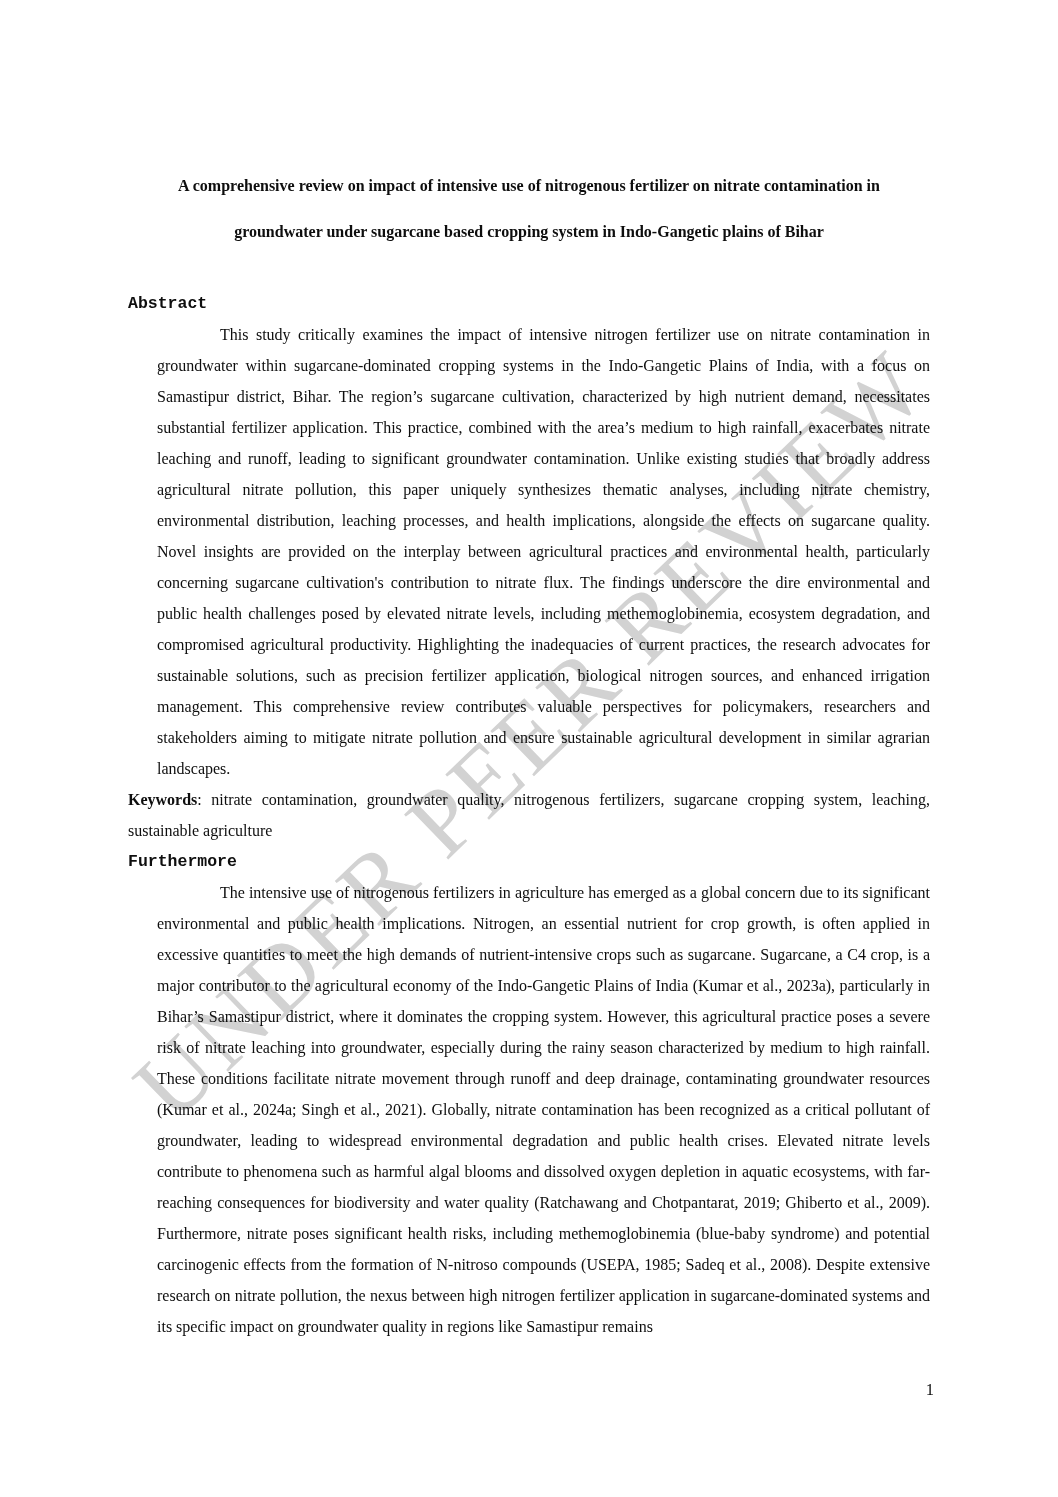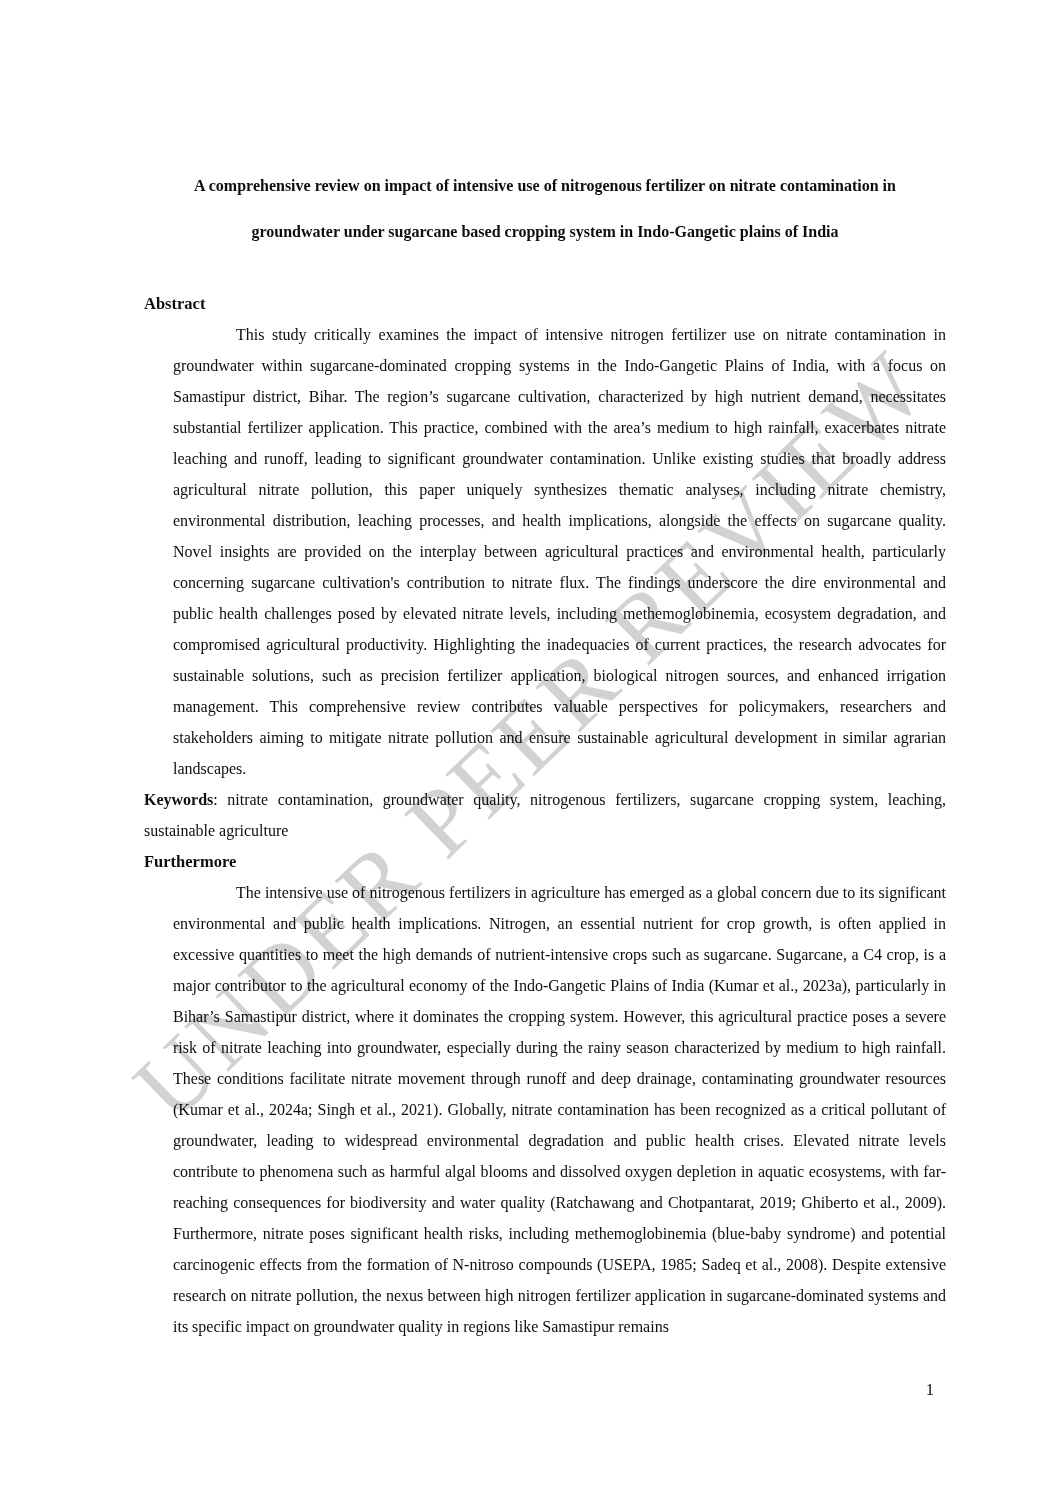--- a/index.html
+++ b/index.html
@@ -24,37 +24,38 @@
     font-family: "Liberation Serif", serif;
     font-size: 96px;
     letter-spacing: 4px;
     color: #d2d2d2;
     white-space: nowrap;
     z-index: 0;
     user-select: none;
   }
   .content {
     position: absolute;
-    left: 144px;
+    left: 128px;
     top: 163px;
     width: 802px;
     z-index: 1;
   }
   .title-line {
     font-weight: bold;
     text-align: center;
     font-size: 16px;
     line-height: 46px;
     margin: 0;
   }
   .section-heading {
     font-weight: bold;
     font-size: 16.5px;
     line-height: 31px;
     margin: 0;
+    font-family: Liberation Mono, monospace;
   }
   .heading-gap {
     margin-top: 33px;
   }
   .para {
     margin: 0;
     font-size: 16px;
     line-height: 31px;
     text-align: justify;
   }
@@ -79,21 +80,21 @@
 </head>
 <body>
 
 <div class="page">
 
   <div class="watermark" style="color: rgb(210, 210, 210);">UNDER PEER REVIEW</div>
 
   <div class="content">
 
     <div class="title-line">A comprehensive review on impact of intensive use of nitrogenous fertilizer on nitrate contamination in</div>
-    <div class="title-line">groundwater under sugarcane based cropping system in Indo-Gangetic plains of India</div>
+    <div class="title-line">groundwater under sugarcane based cropping system in Indo-Gangetic plains of Bihar</div>
 
     <div class="section-heading heading-gap">Abstract</div>
 
     <p class="para indent">This study critically examines the impact of intensive nitrogen fertilizer use on nitrate contamination in groundwater within sugarcane-dominated cropping systems in the Indo-Gangetic Plains of India, with a focus on Samastipur district, Bihar. The region’s sugarcane cultivation, characterized by high nutrient demand, necessitates substantial fertilizer application. This practice, combined with the area’s medium to high rainfall, exacerbates nitrate leaching and runoff, leading to significant groundwater contamination. Unlike existing studies that broadly address agricultural nitrate pollution, this paper uniquely synthesizes thematic analyses, including nitrate chemistry, environmental distribution, leaching processes, and health implications, alongside the effects on sugarcane quality. Novel insights are provided on the interplay between agricultural practices and environmental health, particularly concerning sugarcane cultivation's contribution to nitrate flux. The findings underscore the dire environmental and public health challenges posed by elevated nitrate levels, including methemoglobinemia, ecosystem degradation, and compromised agricultural productivity. Highlighting the inadequacies of current practices, the research advocates for sustainable solutions, such as precision fertilizer application, biological nitrogen sources, and enhanced irrigation management. This comprehensive review contributes valuable perspectives for policymakers, researchers and stakeholders aiming to mitigate nitrate pollution and ensure sustainable agricultural development in similar agrarian landscapes.</p>
 
     <p class="para"><span class="bold">Keywords</span><span>: nitrate contamination, groundwater quality, nitrogenous fertilizers, sugarcane cropping system, leaching, sustainable agriculture</span></p>
 
     <div class="section-heading">Furthermore</div>
 
     <p class="para indent"><span>The intensive use of nitrogenous fertilizers in agriculture has emerged as a global concern due to its significant environmental and public health implications. Nitrogen, an essential nutrient for crop growth, is often applied in excessive quantities to meet the high demands of nutrient-intensive crops such as sugarcane. Sugarcane, a C4 crop, is a major contributor to the agricultural economy of the Indo-Gangetic Plains of India (Kumar </span><span class="italic">et al</span><span>., 2023a), particularly in Bihar’s Samastipur district, where it dominates the cropping system. However, this agricultural practice poses a severe risk of nitrate leaching into groundwater, especially during the rainy season characterized by medium to high rainfall. These conditions facilitate nitrate movement through runoff and deep drainage, contaminating groundwater resources (Kumar et al., 2024a; Singh et al., 2021). Globally, nitrate contamination has been recognized as a critical pollutant of groundwater, leading to widespread environmental degradation and public health crises. Elevated nitrate levels contribute to phenomena such as harmful algal blooms and dissolved oxygen depletion in aquatic ecosystems, with far-reaching consequences for biodiversity and water quality (Ratchawang and Chotpantarat, 2019; Ghiberto et al., 2009). Furthermore, nitrate poses significant health risks, including methemoglobinemia (blue-baby syndrome) and potential carcinogenic effects from the formation of N-nitroso compounds (USEPA, 1985; Sadeq et al., 2008). Despite extensive research on nitrate pollution, the nexus between high nitrogen fertilizer application in sugarcane-dominated systems and its specific impact on groundwater quality in regions like Samastipur remains</span></p>

